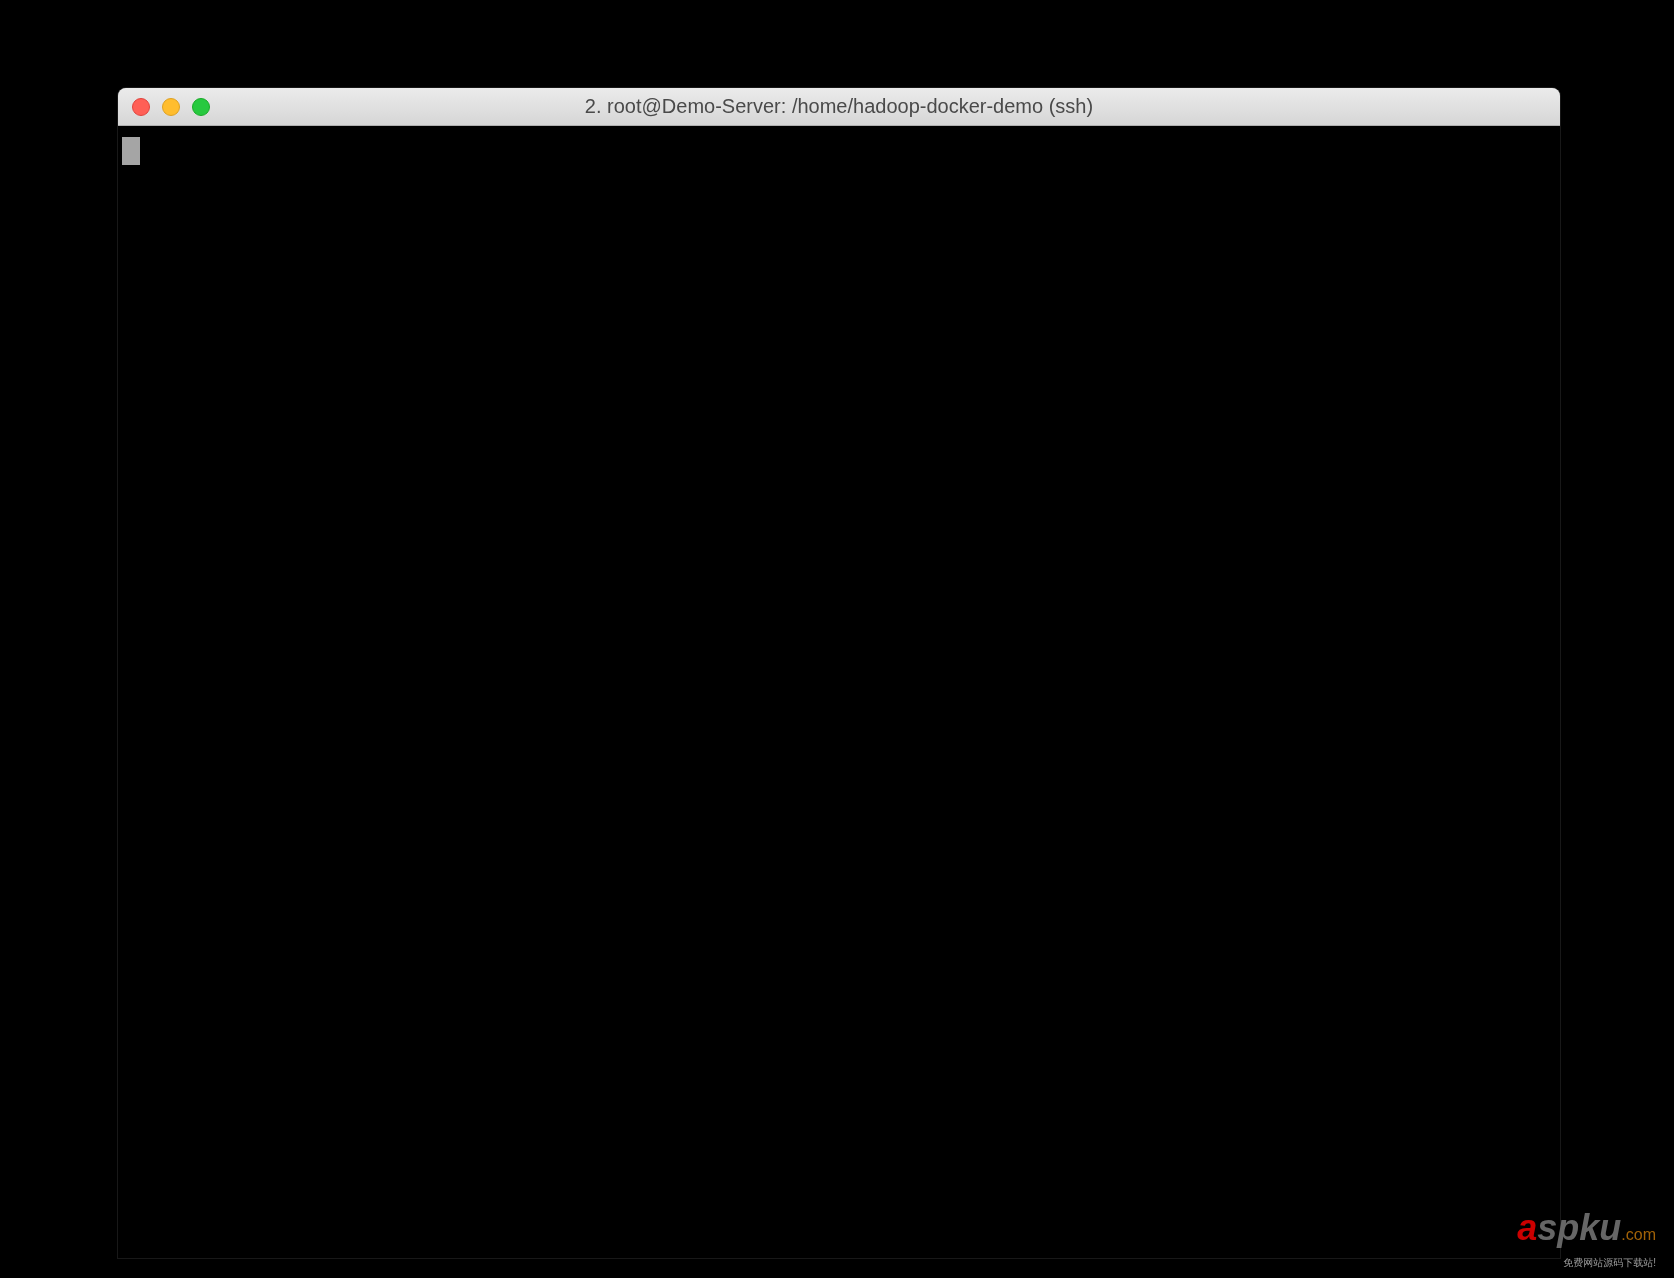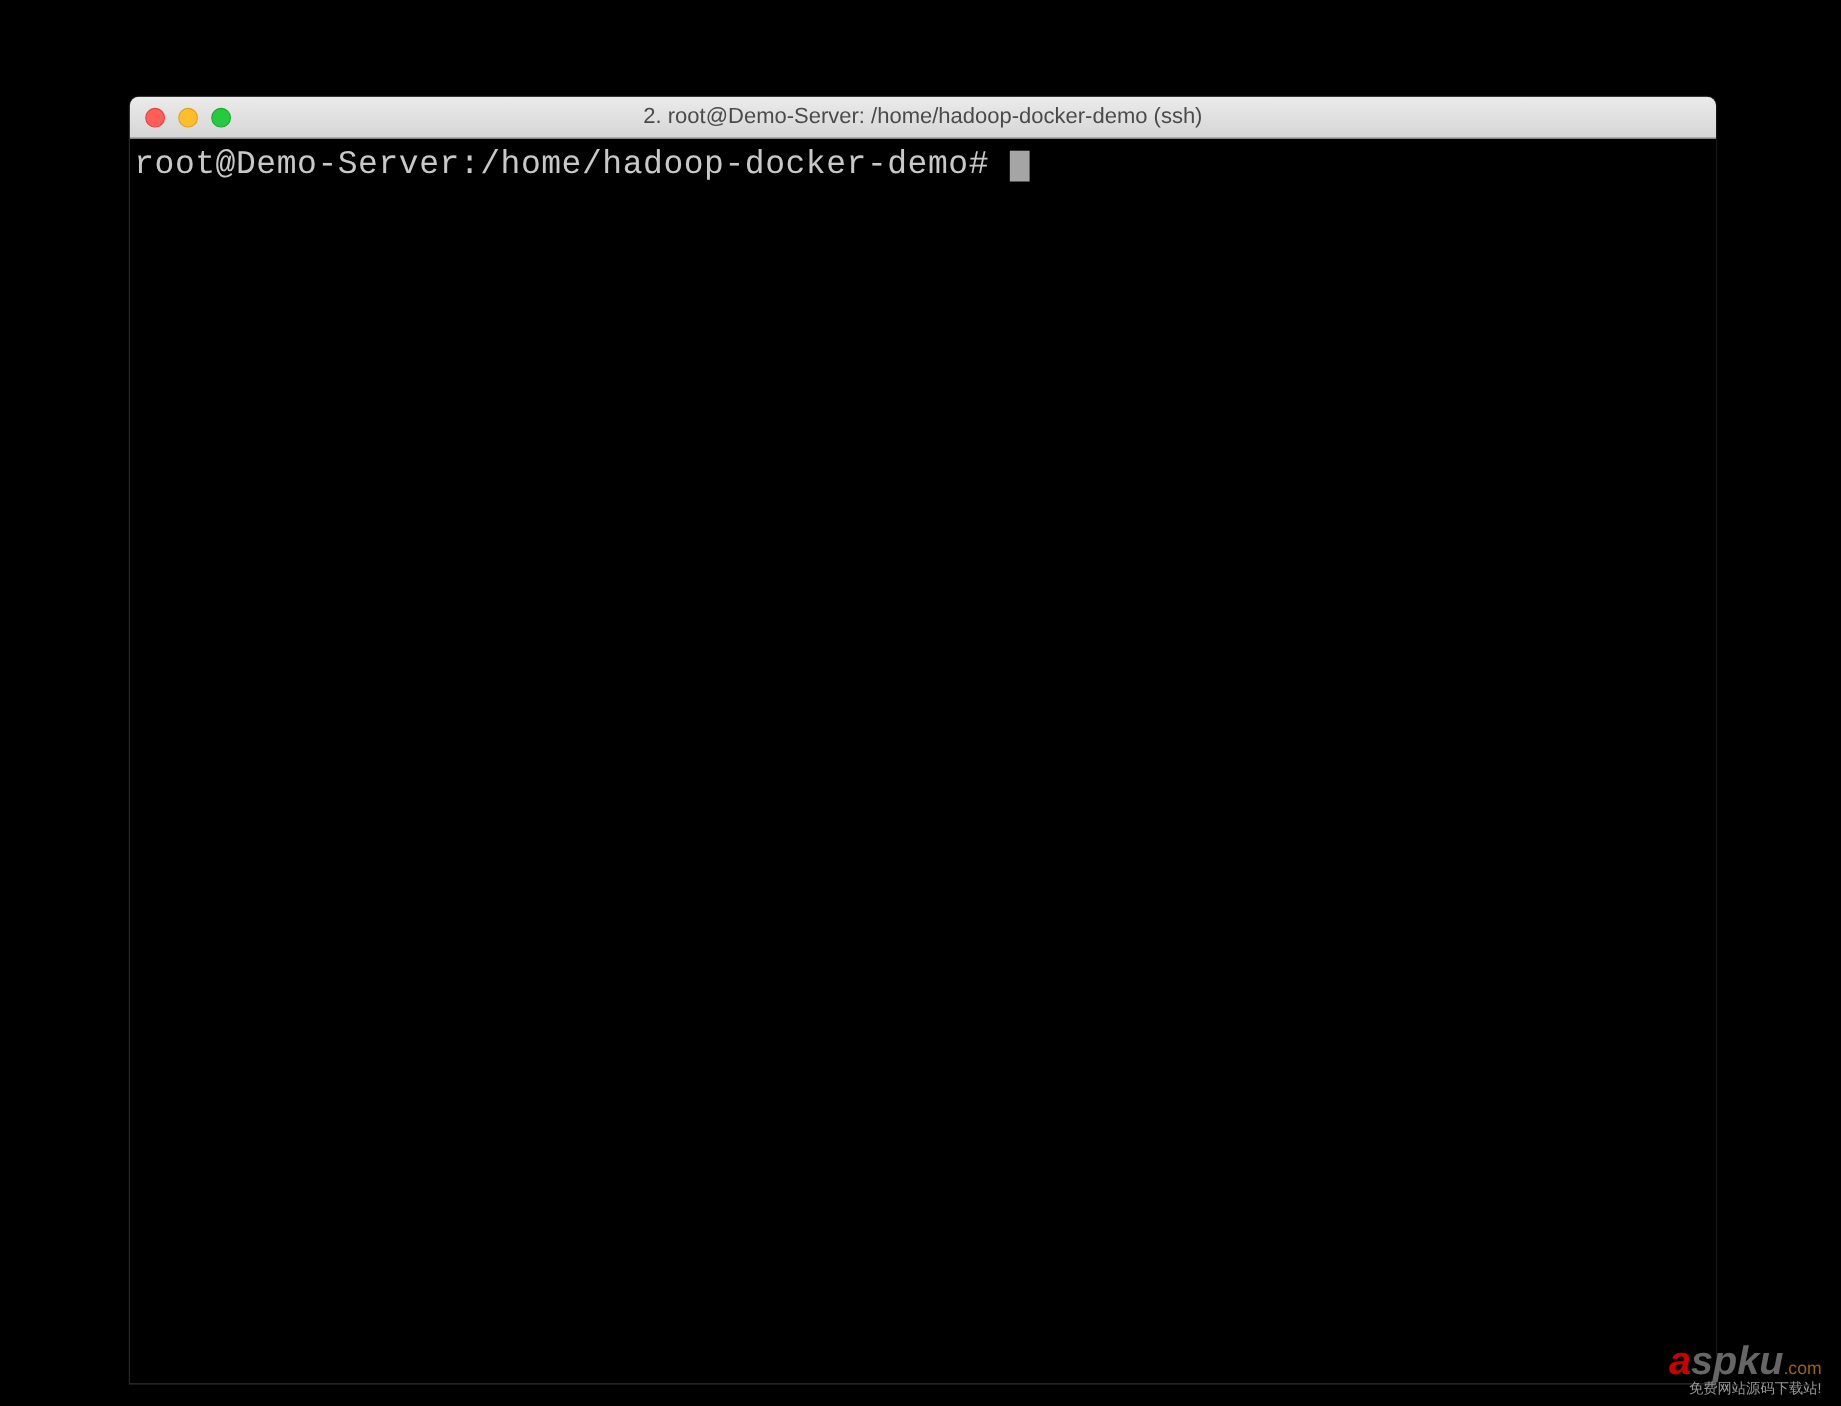--- a/index.html
+++ b/index.html
@@ -108,37 +108,37 @@
     .watermark-a { color: #cc0000; }
     .watermark-spku { color: #666666; text-align: right; }
     .watermark-com { 
       color: #a16207; 
       font-size: 16px; 
       font-style: normal;
       font-weight: normal;
     }
     .watermark-sub {
       color: #999999;
-      font-size: 13px;
-      margin-top: 0;
+      font-size: 10px;
+      margin-top: 12px;
     }
   </style>
 </head>
 <body>
 
 <div class="terminal-window">
   <div class="title-bar">
     <div class="traffic-lights">
       <div class="traffic-light close"></div>
       <div class="traffic-light minimize"></div>
       <div class="traffic-light maximize"></div>
     </div>
     <div class="window-title">2. root@Demo-Server: /home/hadoop-docker-demo (ssh)</div>
   </div>
-  <div class="terminal-body"><span>root@Demo-Server:/home/hadoop-docker-demo# </span><span class="cursor"></span></div>
+  <div class="terminal-body"><span class="cursor"></span></div>
 </div>
 
 <div class="watermark">
   <div class="watermark-main">
     <span class="watermark-a">a</span><span class="watermark-spku">spku</span><span class="watermark-com">.com</span>
   </div>
   <div class="watermark-sub">免费网站源码下载站!</div>
 </div>
 
 </body></html>

